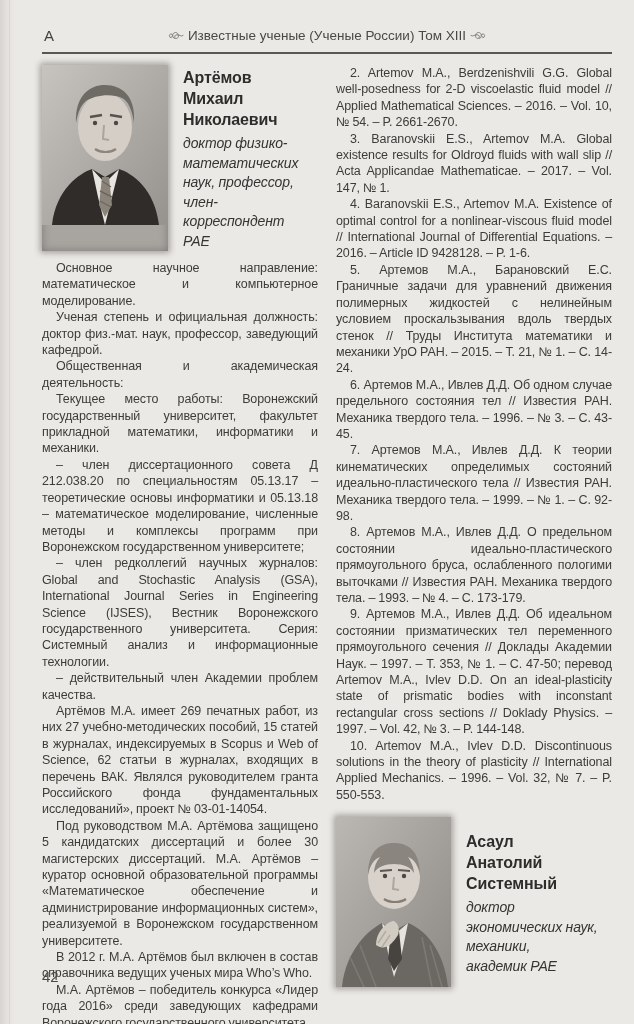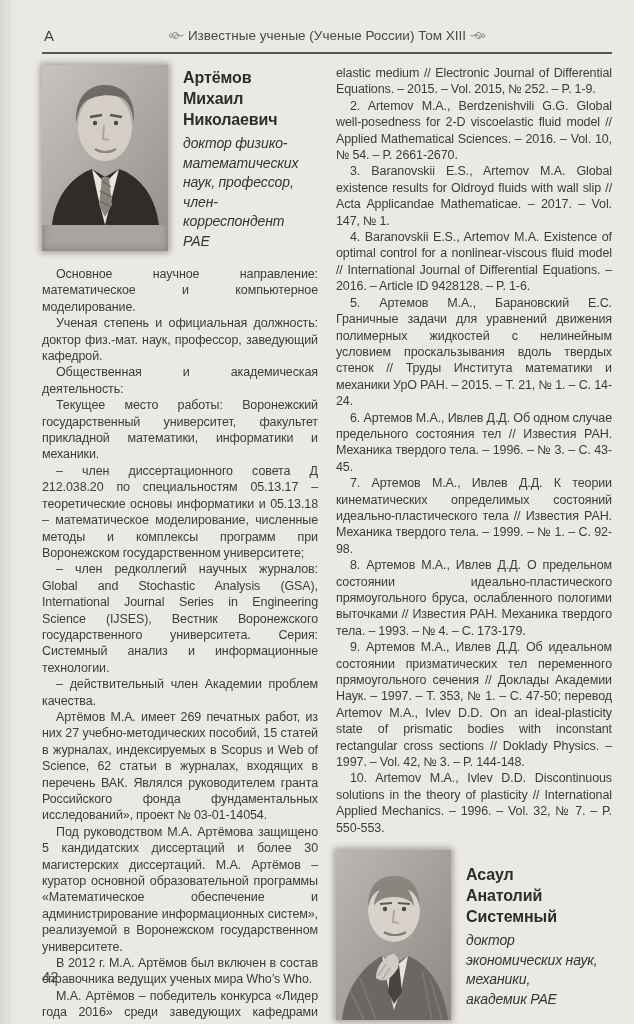--- a/index.html
+++ b/index.html
@@ -44,21 +44,21 @@
   }
   .col{
     width:276px;
     font-size:12.5px;line-height:16.4px;
     text-align:justify;
     letter-spacing:-0.1px;word-spacing:-0.3px;
   }
   .col p{margin:0;text-indent:14px;}
   .col p.no-indent{text-indent:0;}
   
-  .profile{display:flex;gap:15px;margin-bottom:15px;}
+  .profile{display:flex;gap:15px;margin-bottom:9px;}
   .photo{
     flex:none;
     box-shadow:0 0 6px 2px rgba(55,50,45,.4), inset 0 0 8px rgba(40,35,30,.35);
     background:#a8a5a1;
   }
   .photo svg{display:block;}
   .who{padding-top:2px;}
   .who .name-line{
     font-weight:bold;font-size:16px;line-height:21px;color:#2e2d2b;
     text-align:left;
@@ -146,21 +146,20 @@
       <p>– член редколлегий научных журналов: Global and Stochastic Analysis (GSA), International Journal Series in Engineering Science (IJSES), Вестник Воронежского государственного университета. Серия: Системный анализ и информационные технологии.</p>
       <p>– действительный член Академии проблем качества.</p>
       <p>Артёмов М.А. имеет 269 печатных работ, из них 27 учебно-методических пособий, 15 статей в журналах, индексируемых в Scopus и Web of Science, 62 статьи в журналах, входящих в перечень ВАК. Являлся руководителем гранта Российского фонда фундаментальных исследований», проект № 03-01-14054.</p>
       <p>Под руководством М.А. Артёмова защищено 5 кандидатских диссертаций и более 30 магистерских диссертаций. М.А. Артёмов – куратор основной образовательной программы «Математическое обеспечение и администрирование информационных систем», реализуемой в Воронежском государственном университете.</p>
       <p>В 2012 г. М.А. Артёмов был включен в состав справочника ведущих ученых мира Who’s Who.</p>
       <p>М.А. Артёмов – победитель конкурса «Лидер года 2016» среди заведующих кафедрами Воронежского государственного университета.</p>
 
     </div>
 
     <div class="col">
-      <p class="no-indent">elastic medium // Electronic Journal of Differential Equations. – 2015. – Vol. 2015, № 252. – P. 1-9.</p>
       <p>2. Artemov M.A., Berdzenishvili G.G. Global well-posedness for 2-D viscoelastic fluid model // Applied Mathematical Sciences. – 2016. – Vol. 10, № 54. – P. 2661-2670.</p>
       <p>3. Baranovskii E.S., Artemov M.A. Global existence results for Oldroyd fluids with wall slip // Acta Applicandae Mathematicae. – 2017. – Vol. 147, № 1.</p>
       <p>4. Baranovskii E.S., Artemov M.A. Existence of optimal control for a nonlinear-viscous fluid model // International Journal of Differential Equations. – 2016. – Article ID 9428128. – P. 1-6.</p>
       <p>5. Артемов М.А., Барановский Е.С. Граничные задачи для уравнений движения полимерных жидкостей с нелинейным условием проскальзывания вдоль твердых стенок // Труды Института математики и механики УрО РАН. – 2015. – Т. 21, № 1. – С. 14-24.</p>
       <p>6. Артемов М.А., Ивлев Д.Д. Об одном случае предельного состояния тел // Известия РАН. Механика твердого тела. – 1996. – № 3. – С. 43-45.</p>
       <p>7. Артемов М.А., Ивлев Д.Д. К теории кинематических определимых состояний идеально-пластического тела // Известия РАН. Механика твердого тела. – 1999. – № 1. – С. 92-98.</p>
       <p>8. Артемов М.А., Ивлев Д.Д. О предельном состоянии идеально-пластического прямоугольного бруса, ослабленного пологими выточками // Известия РАН. Механика твердого тела. – 1993. – № 4. – С. 173-179.</p>
       <p>9. Артемов М.А., Ивлев Д.Д. Об идеальном состоянии призматических тел переменного прямоугольного сечения // Доклады Академии Наук. – 1997. – Т. 353, № 1. – С. 47-50; перевод Artemov M.A., Ivlev D.D. On an ideal-plasticity state of prismatic bodies with inconstant rectangular cross sections // Doklady Physics. – 1997. – Vol. 42, № 3. – P. 144-148.</p>
       <p>10. Artemov M.A., Ivlev D.D. Discontinuous solutions in the theory of plasticity // International Applied Mechanics. – 1996. – Vol. 32, № 7. – P. 550-553.</p>
 

